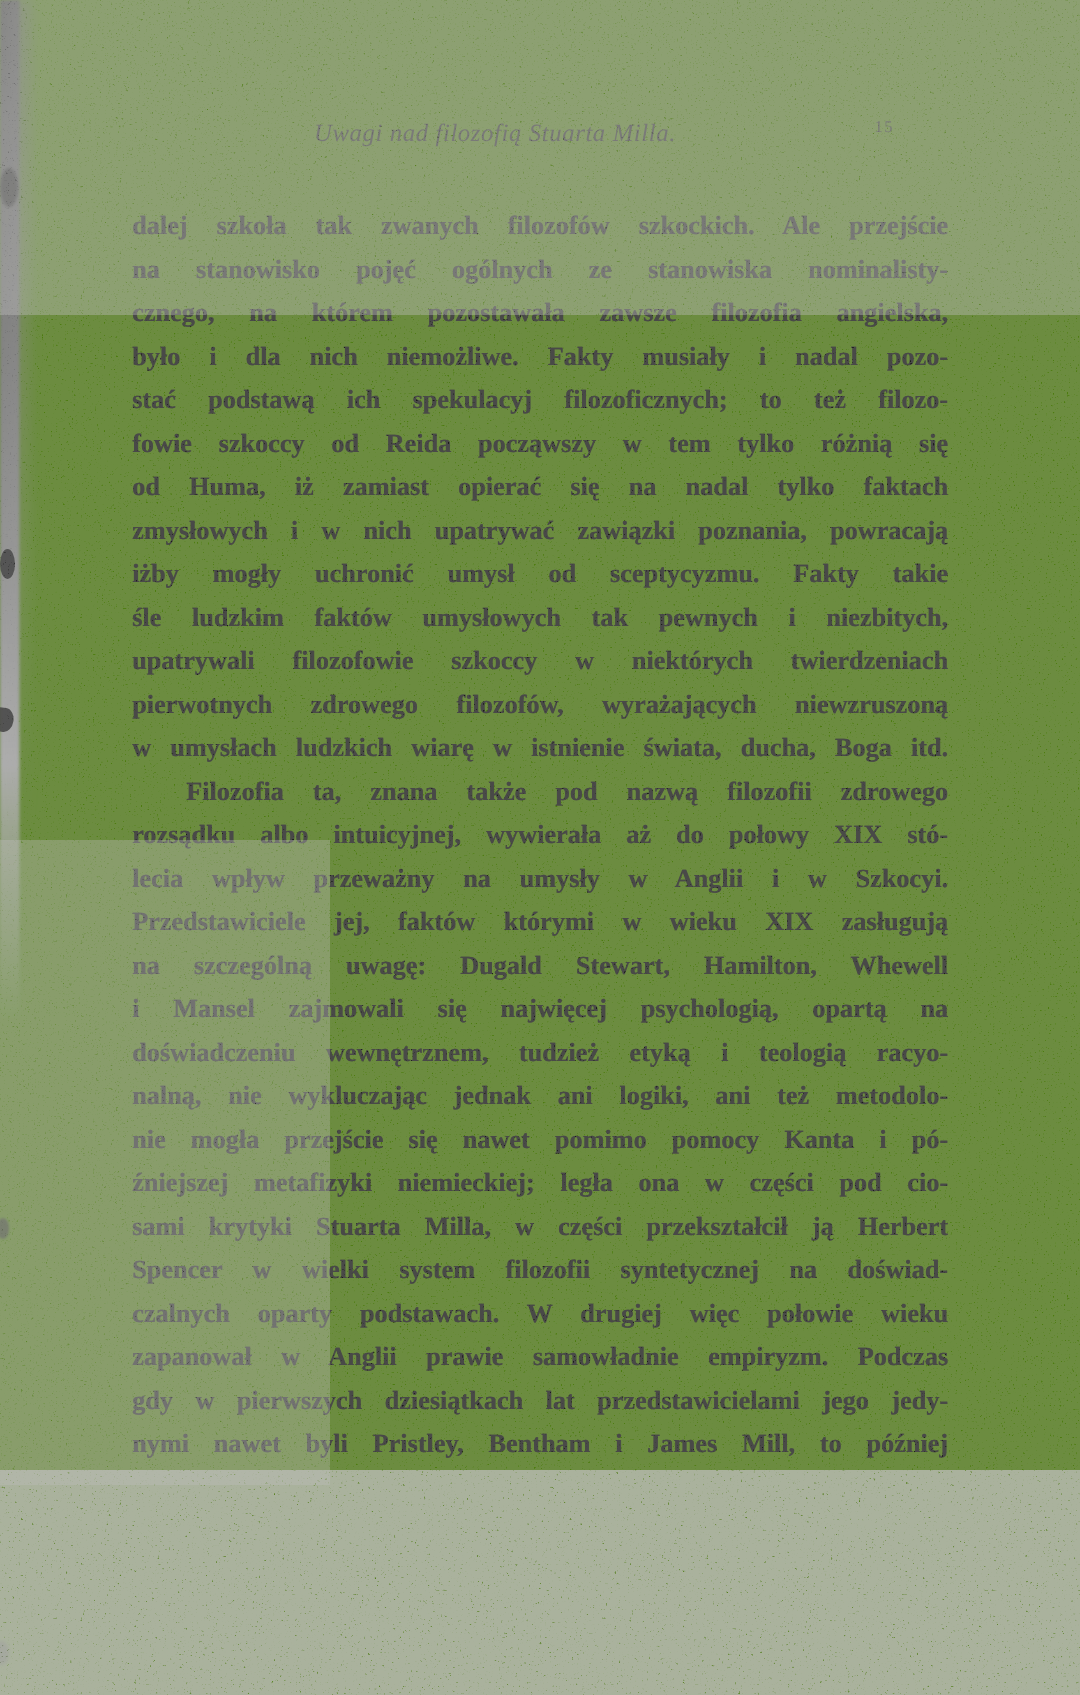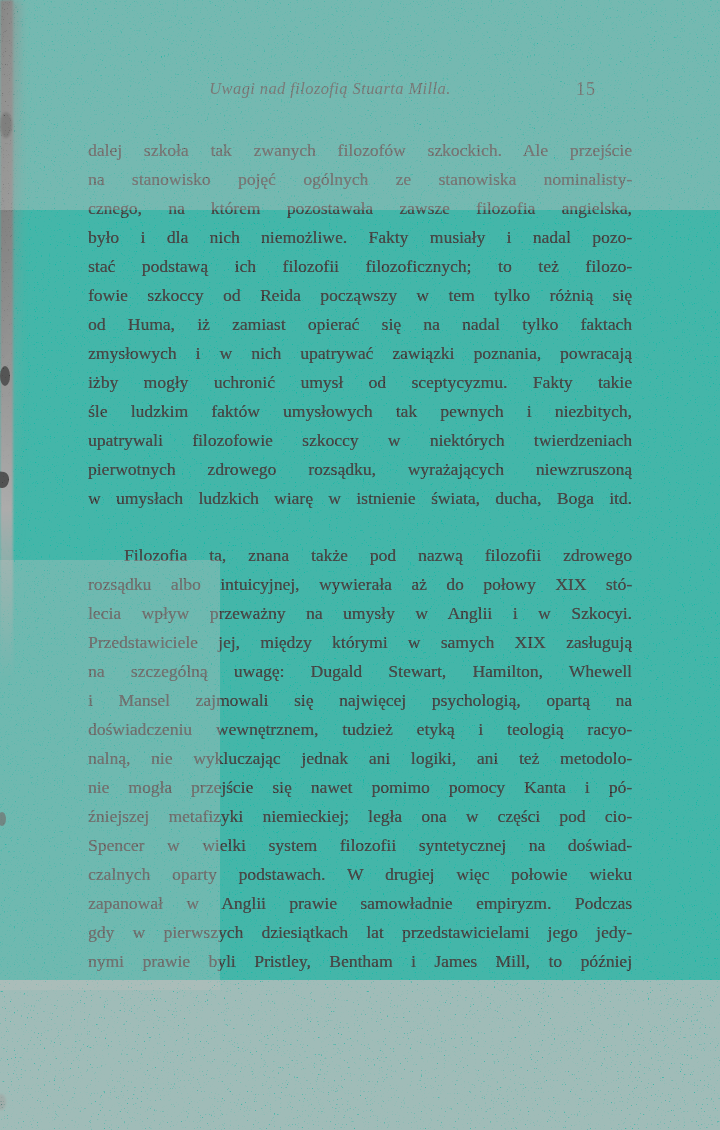--- a/index.html
+++ b/index.html
@@ -5,21 +5,21 @@
   html,body{margin:0;padding:0;}
   body{
     width:720px;height:1130px;
     background:#b0b0b0;
     font-family:"Liberation Serif","DejaVu Serif",serif;
     overflow:hidden;
   }
   .scan{
     position:relative;
     width:720px;height:1130px;
-    background:#14b8a6;
+    background:#4d7c0f;
     overflow:hidden;
   }
   
   .edge-band{
     position:absolute;left:0;top:0;width:13px;height:680px;
     background:linear-gradient(180deg,
       #3c3c3c 0%, #575757 12%, #6b6b6b 30%,
       #8a8a8a 55%, #ababab 75%, rgba(170,170,170,0) 100%);
     filter:blur(1px);
   }
@@ -46,36 +46,37 @@
     position:absolute;left:0;top:79px;width:100%;height:22px;
     color:#20201f;
   }
   .running-title{
     position:absolute;left:0;right:60px;text-align:center;
     font-style:italic;font-size:16.5px;letter-spacing:.4px;
     white-space:nowrap;
   }
   .page-number{
     position:absolute;right:36px;top:0;
-    font-size:18px;letter-spacing:1px;
+    font-size:11px;letter-spacing:1px;
   }
   .textblock{
     position:absolute;left:0;top:136px;width:100%;
     color:#1b1b1a;
     text-shadow:.25px 0 0 rgba(27,27,26,.85);
+    font-weight:bold;
   }
   .line{
     height:29px;line-height:29px;
     font-size:17.5px;
     text-align:justify;
     text-align-last:justify;
     -moz-text-align-last:justify;
     overflow:hidden;
   }
-  .line.indent{text-indent:36px;margin-top:28px;}
+  .line.indent{text-indent:36px;}
 </style>
 </head>
 <body>
 
 <div class="scan">
 
   <div class="edge-band"></div>
   <div class="edge-soft"></div>
   <div class="blob b1"></div>
   <div class="blob b2"></div>
@@ -87,46 +88,47 @@
     <div class="header">
       <span class="running-title">Uwagi nad filozofią Stuarta Milla.</span>
       <span class="page-number">15</span>
     </div>
     <div class="textblock">
         <div>
           <div class="line">dalej szkoła tak zwanych filozofów szkockich. Ale przejście</div>
           <div class="line">na stanowisko pojęć ogólnych ze stanowiska nominalisty-</div>
           <div class="line">cznego, na którem pozostawała zawsze filozofia angielska,</div>
           <div class="line">było i dla nich niemożliwe. Fakty musiały i nadal pozo-</div>
-          <div class="line">stać podstawą ich filozofii filozoficznych; to też filozo-</div>
+          <div class="line">stać podstawą ich spekulacyj filozoficznych; to też filozo-</div>
           <div class="line">fowie szkoccy od Reida począwszy w tem tylko różnią się</div>
           <div class="line">od Huma, iż zamiast opierać się na nadal tylko faktach</div>
           <div class="line">zmysłowych i w nich upatrywać zawiązki poznania, powracają</div>
           <div class="line">iżby mogły uchronić umysł od sceptycyzmu. Fakty takie</div>
           <div class="line">śle ludzkim faktów umysłowych tak pewnych i niezbitych,</div>
           <div class="line">upatrywali filozofowie szkoccy w niektórych twierdzeniach</div>
-          <div class="line">pierwotnych zdrowego rozsądku, wyrażających niewzruszoną</div>
+          <div class="line">pierwotnych zdrowego filozofów, wyrażających niewzruszoną</div>
           <div class="line">w umysłach ludzkich wiarę w istnienie świata, ducha, Boga itd.</div>
         </div>
         <div>
           <div class="line indent">Filozofia ta, znana także pod nazwą filozofii zdrowego</div>
           <div class="line">rozsądku albo intuicyjnej, wywierała aż do połowy XIX stó-</div>
           <div class="line">lecia wpływ przeważny na umysły w Anglii i w Szkocyi.</div>
-          <div class="line">Przedstawiciele jej, między którymi w samych XIX zasługują</div>
+          <div class="line">Przedstawiciele jej, faktów którymi w wieku XIX zasługują</div>
           <div class="line">na szczególną uwagę: Dugald Stewart, Hamilton, Whewell</div>
           <div class="line">i Mansel zajmowali się najwięcej psychologią, opartą na</div>
           <div class="line">doświadczeniu wewnętrznem, tudzież etyką i teologią racyo-</div>
           <div class="line">nalną, nie wykluczając jednak ani logiki, ani też metodolo-</div>
           <div class="line">nie mogła przejście się nawet pomimo pomocy Kanta i pó-</div>
           <div class="line">źniejszej metafizyki niemieckiej; legła ona w części pod cio-</div>
+          <div class="line">sami krytyki Stuarta Milla, w części przekształcił ją Herbert</div>
           <div class="line">Spencer w wielki system filozofii syntetycznej na doświad-</div>
           <div class="line">czalnych oparty podstawach. W drugiej więc połowie wieku</div>
           <div class="line">zapanował w Anglii prawie samowładnie empiryzm. Podczas</div>
           <div class="line">gdy w pierwszych dziesiątkach lat przedstawicielami jego jedy-</div>
-          <div class="line">nymi prawie byli Pristley, Bentham i James Mill, to później</div>
+          <div class="line">nymi nawet byli Pristley, Bentham i James Mill, to później</div>
         </div>
       </div>
   </div>
 
   <svg class="grain" width="720" height="1130" viewBox="0 0 720 1130" xmlns="http://www.w3.org/2000/svg">
     <defs>
       <filter id="speck" x="0" y="0" width="100%" height="100%">
         <feTurbulence type="fractalNoise" baseFrequency="0.85" numOctaves="2" seed="11" stitchTiles="stitch"></feTurbulence>
         <feColorMatrix type="matrix" values="0 0 0 0 0.45  0 0 0 0 0.45  0 0 0 0 0.44  2.2 2.2 2.2 -3.1 0"></feColorMatrix>
       </filter>

